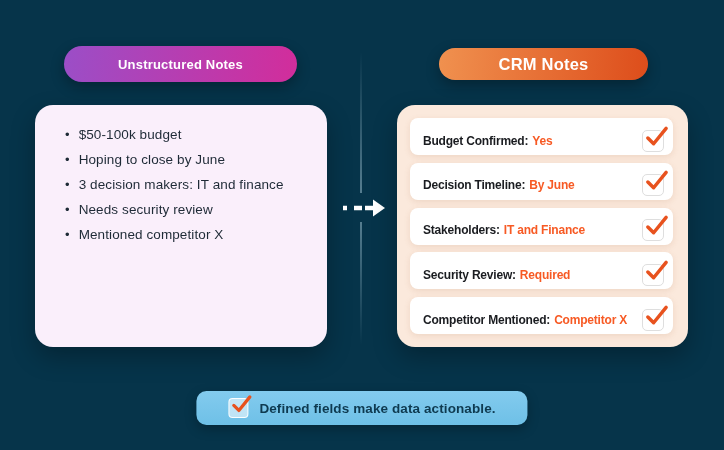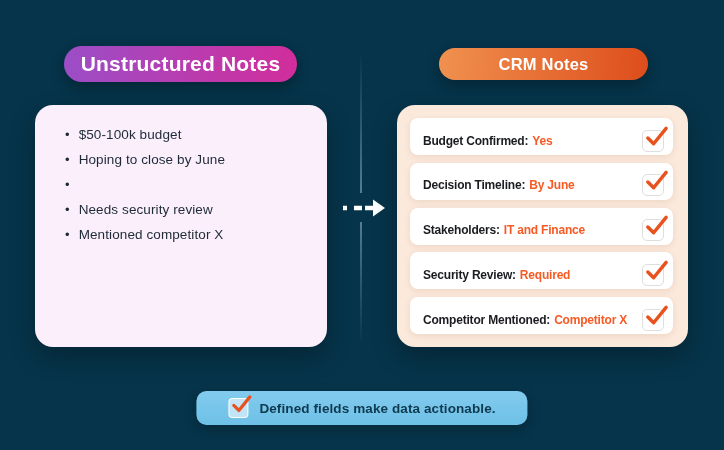--- a/index.html
+++ b/index.html
@@ -21,21 +21,21 @@
     justify-content: center;
     color: #ffffff;
     font-weight: bold;
     letter-spacing: 0.2px;
   }
   .pill-left {
     left: 64px; top: 46px; width: 233px; height: 36px;
     border-radius: 18px;
     background: linear-gradient(95deg, #9b4ec7 0%, #d22d9b 100%);
     box-shadow: 0 5px 14px rgba(0,0,0,0.30);
-    font-size: 21px;
+    font-size: 13px;
   }
   .pill-right {
     left: 439px; top: 48px; width: 209px; height: 32px;
     border-radius: 16px;
     background: linear-gradient(95deg, #f0914f 0%, #dd4d1b 100%);
     box-shadow: 0 5px 14px rgba(0,0,0,0.30);
     font-size: 16.5px;
   }
 
   
@@ -186,20 +186,21 @@
       <li class="note-item">
         <span class="bullet-dot">•</span>
         <span>$50-100k budget</span>
       </li>
       <li class="note-item">
         <span class="bullet-dot">•</span>
         <span>Hoping to close by June</span>
       </li>
       <li class="note-item">
         <span class="bullet-dot">•</span>
+        <span>3 decision makers: IT and finance</span>
       </li>
       <li class="note-item">
         <span class="bullet-dot">•</span>
         <span>Needs security review</span>
       </li>
       <li class="note-item">
         <span class="bullet-dot">•</span>
         <span>Mentioned competitor X</span>
       </li>
     </ul>

